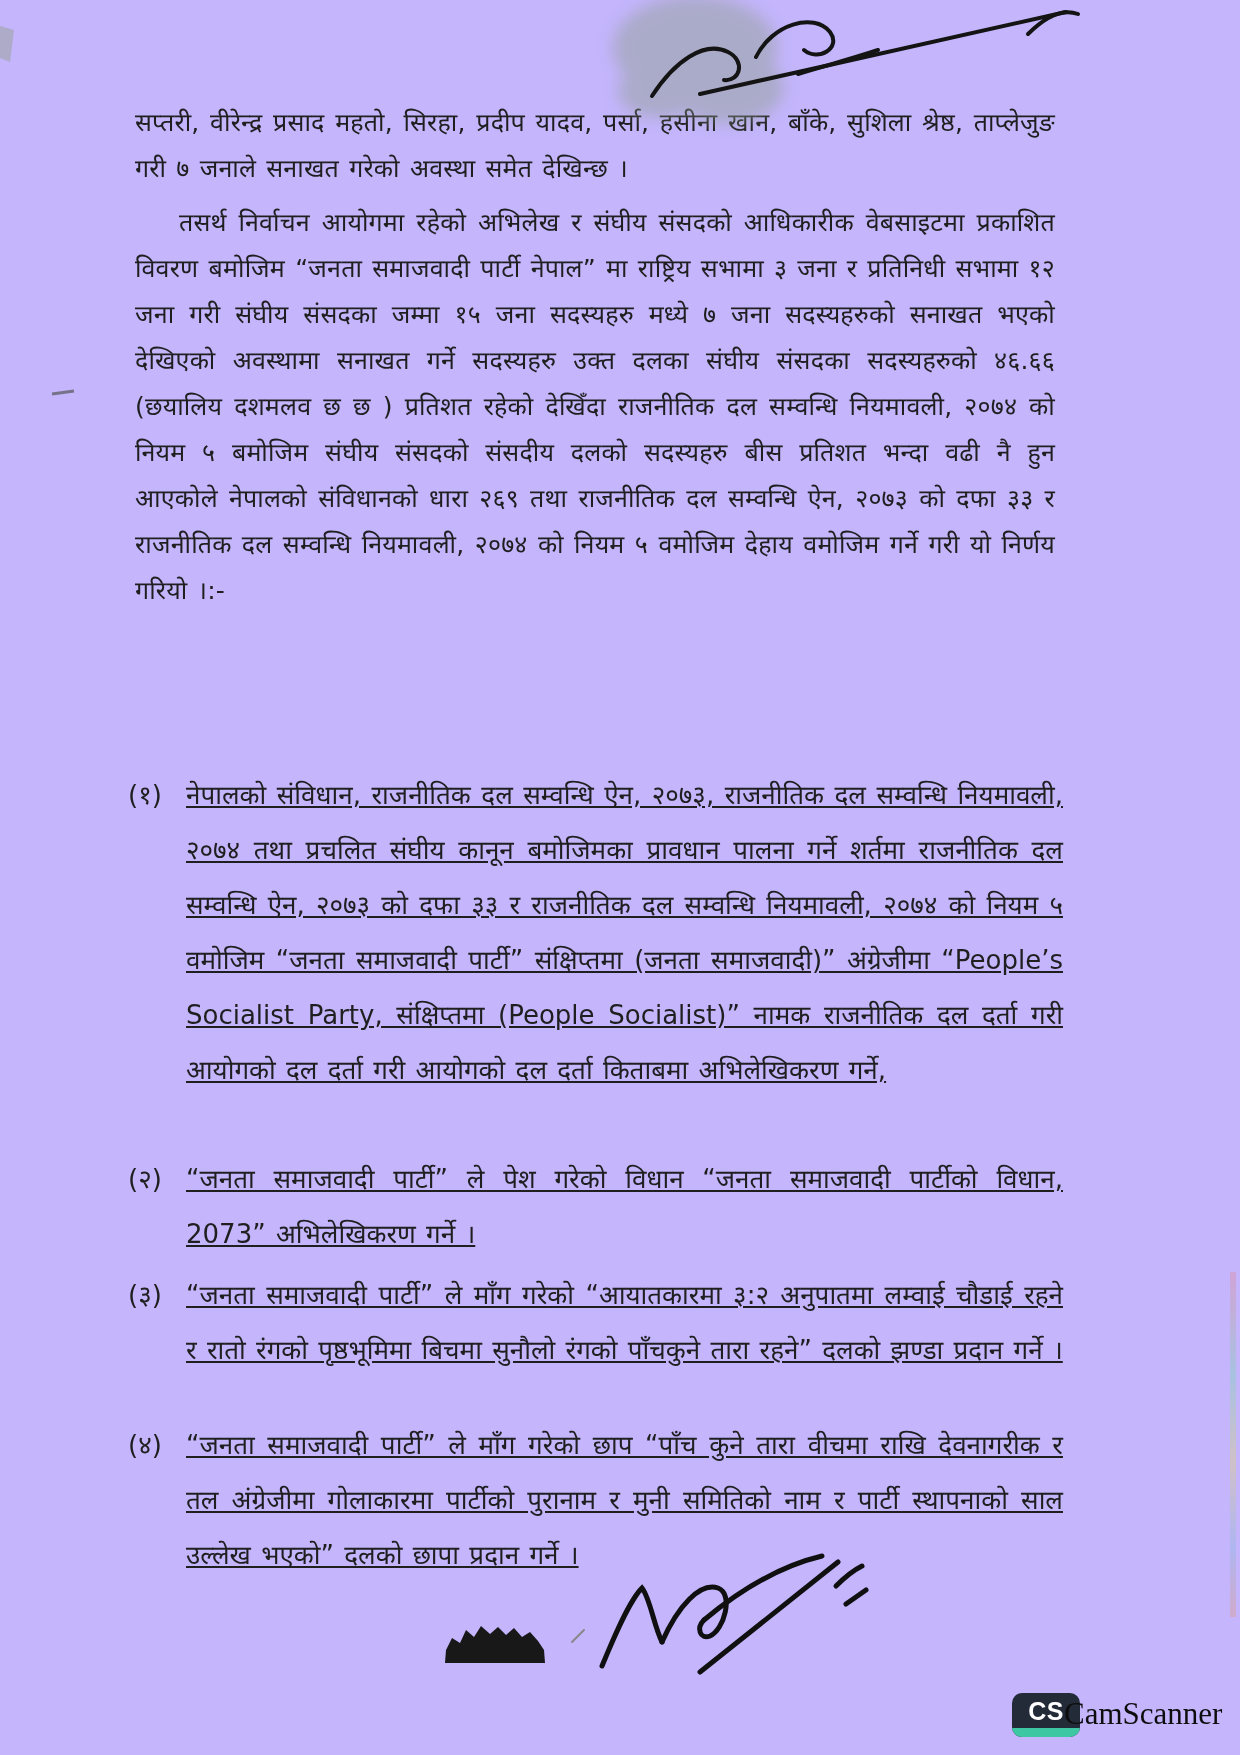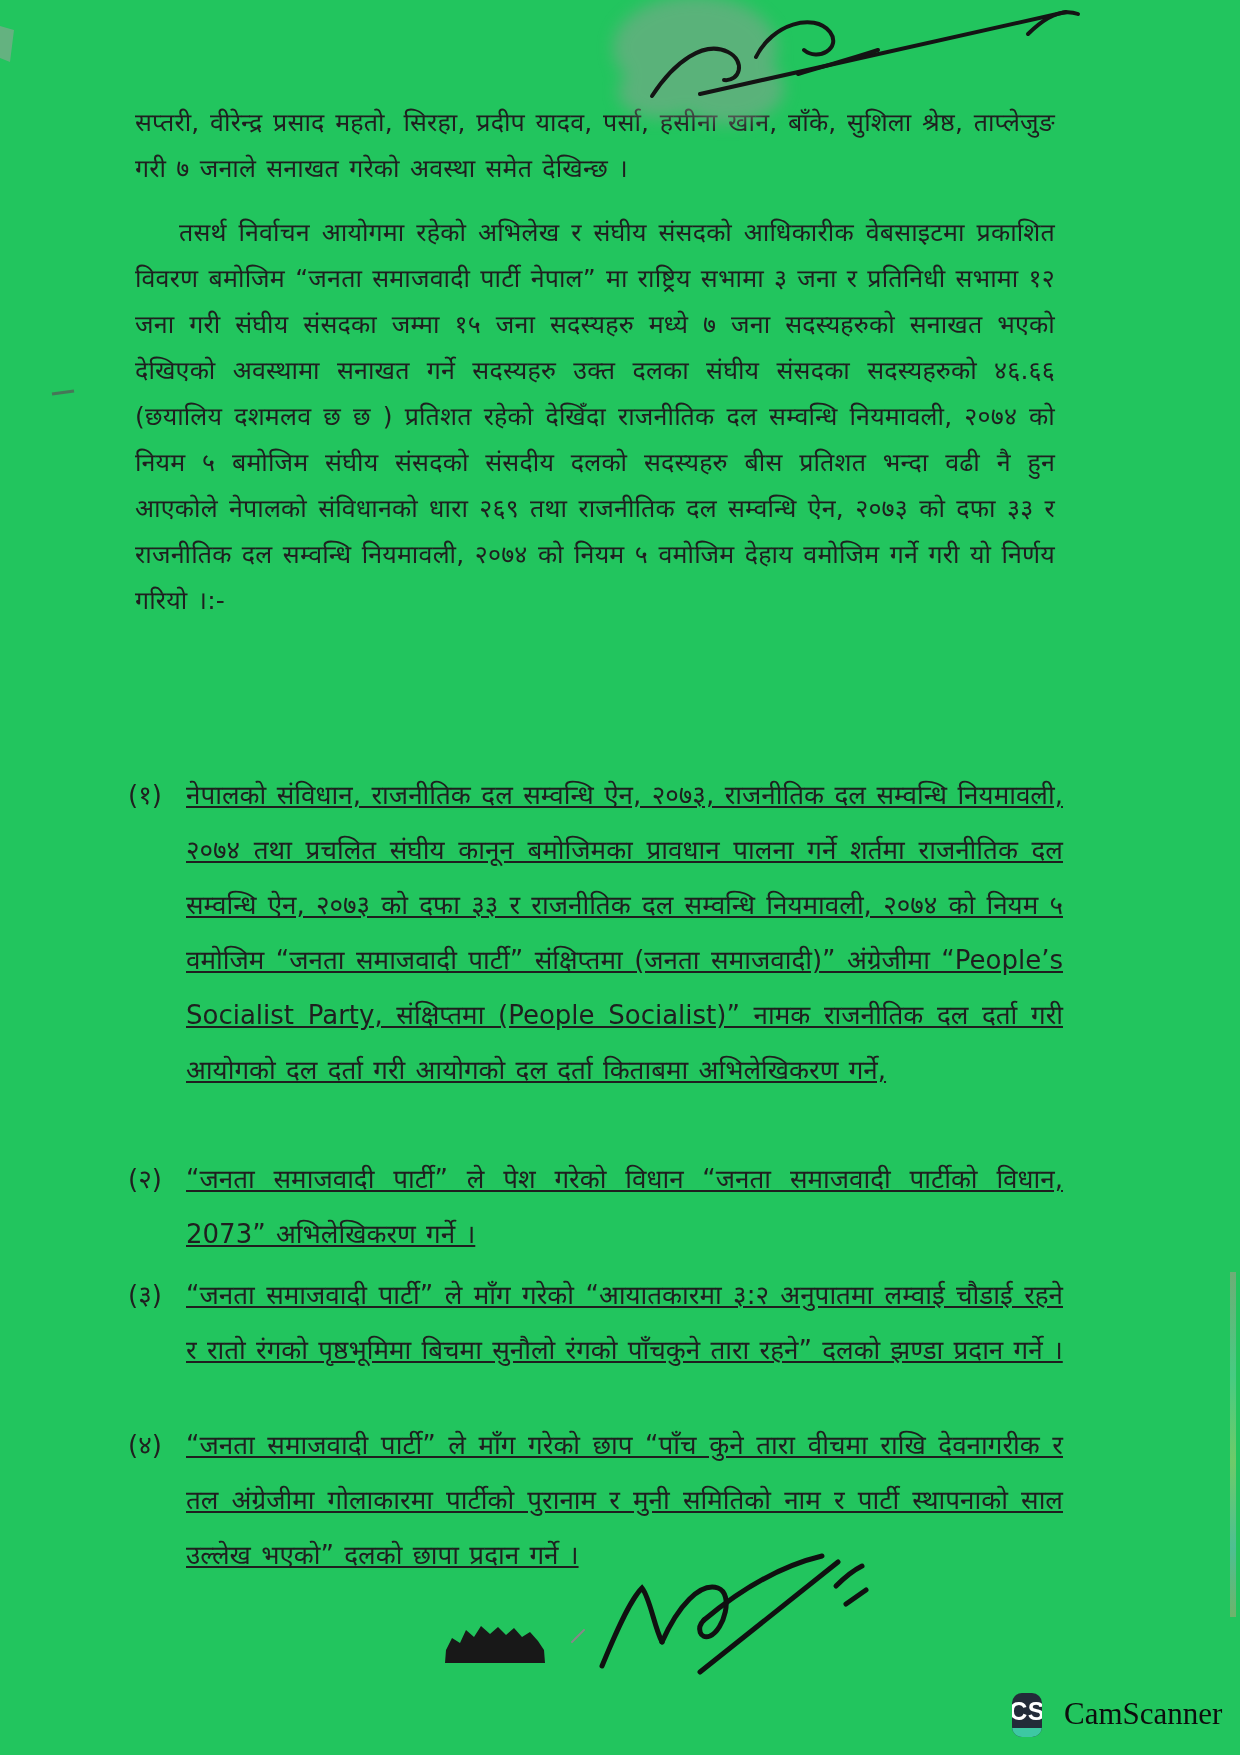--- a/index.html
+++ b/index.html
@@ -1,34 +1,34 @@
 <!DOCTYPE html>
 <html><head>
 <meta charset="utf-8">
 <style>
   html,body { margin:0; padding:0; background:#e8e8e8; }
   .page {
     position:relative;
     width:1240px; height:1755px;
     margin:0 auto;
-    background:#22c55e;
+    background:#c4b5fd;
     overflow:hidden;
     font-family:"DejaVu Sans","Liberation Sans",sans-serif;
     color:#1f1f1f;
   }
   .textblock {
     position:absolute;
     text-align:justify;
     font-size:25px;
     line-height:46px;
     letter-spacing:0.2px;
     word-spacing:2px;
   }
   #para-continuation { left:135px; top:100px; width:920px; }
-  #para-decision { left:135px; top:210px; width:920px; text-indent:44px; }
+  #para-decision { left:135px; top:200px; width:920px; text-indent:44px; }
   .list-item {
     position:absolute;
     left:128px;
     width:935px;
     display:flex;
     align-items:flex-start;
     font-size:26px;
     line-height:55px;
   }
   .list-item .marker { flex:0 0 58px; }
@@ -39,21 +39,21 @@
   #item-4 { top:1418px; }
 
   .overlay-svg {
     position:absolute; left:0; top:0; width:1240px; height:1755px;
     pointer-events:none;
   }
 
   
   .cs-badge {
     position:absolute; left:1012px; top:1693px;
-    width:30px; height:44px;
+    width:68px; height:44px;
     background:#232b39;
     border-radius:10px;
     overflow:hidden;
   }
   .cs-badge .cs-letters {
     position:absolute; left:0; right:0; top:2px; height:33px;
     display:flex; align-items:center; justify-content:center;
     color:#ffffff;
     font-family:"Liberation Sans","DejaVu Sans",sans-serif;
     font-weight:bold;

